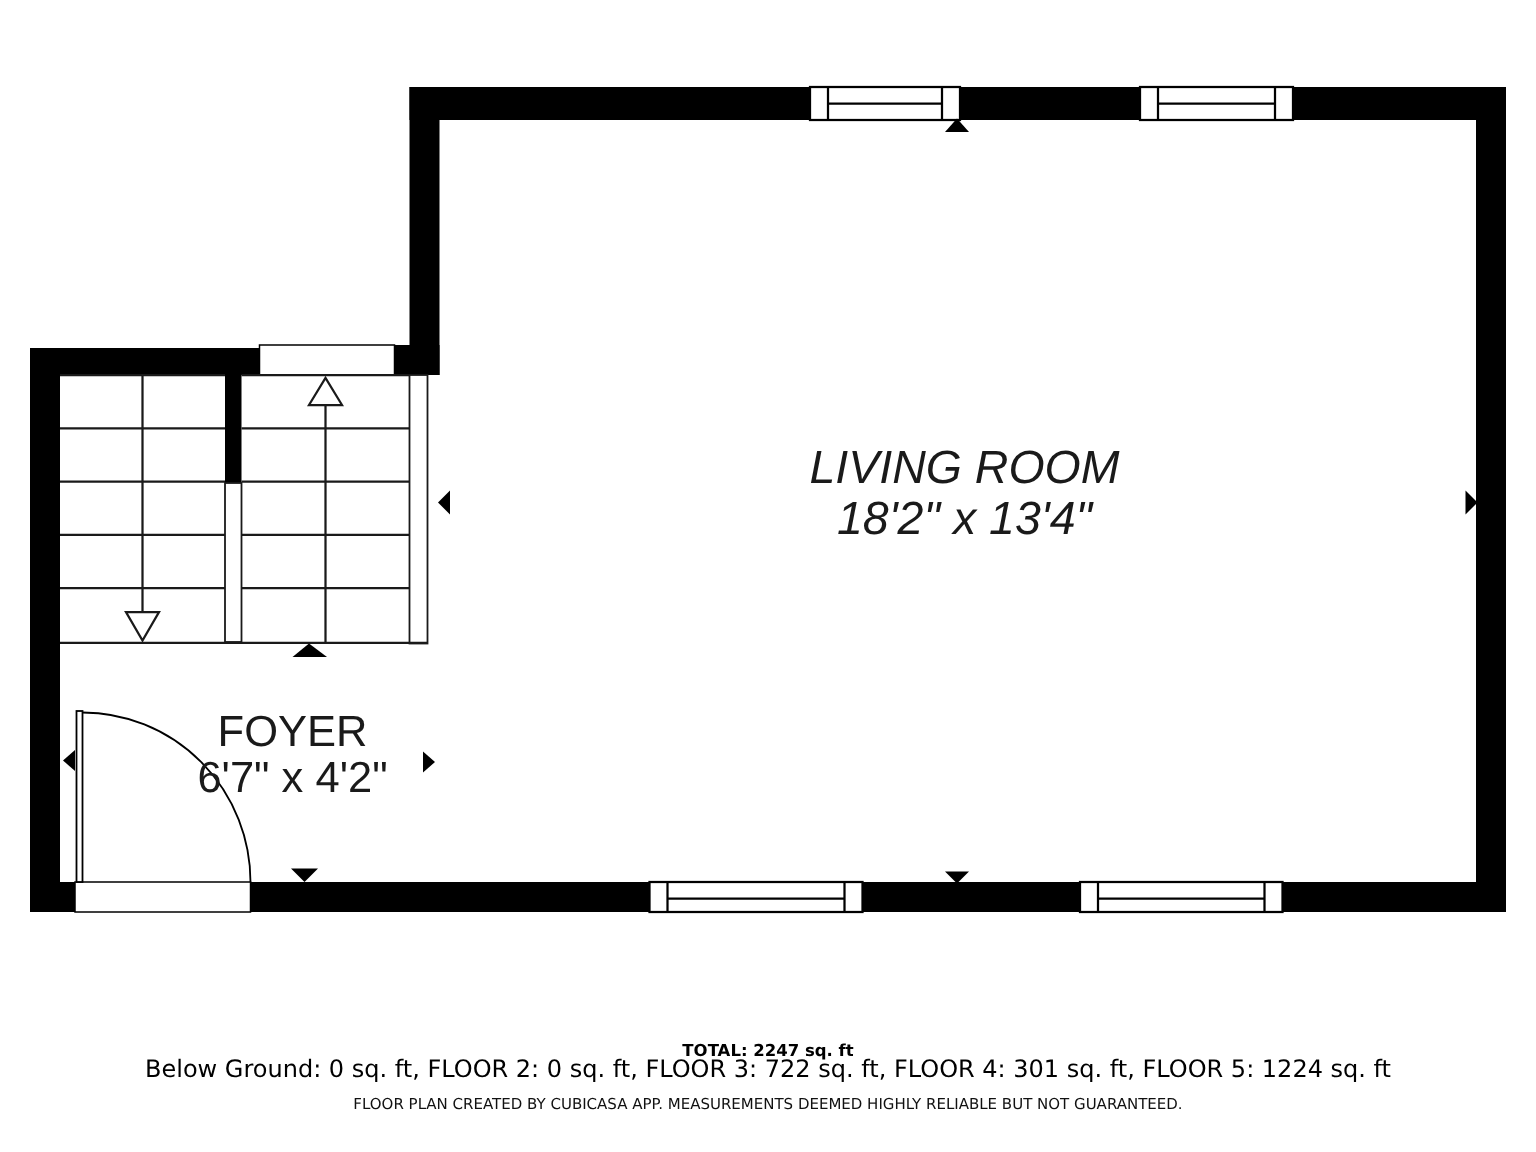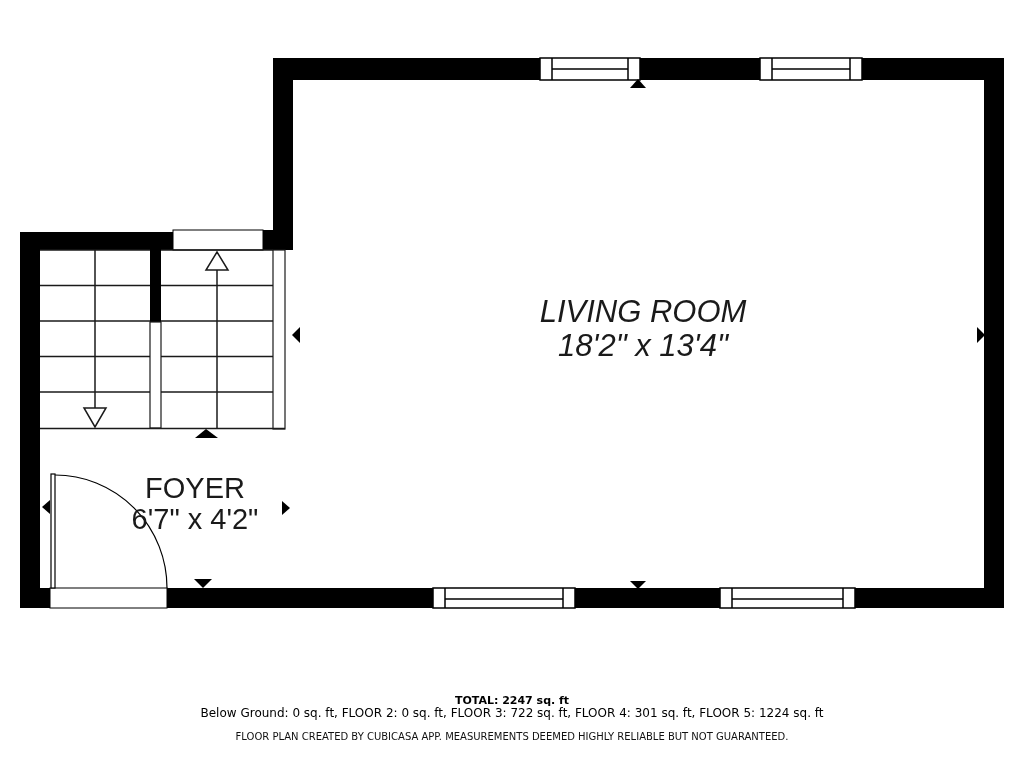--- a/index.html
+++ b/index.html
@@ -22,21 +22,21 @@
   .room-label .room-dims{display:block;}
   .label-living{left:643px;top:295px;font-size:31px;line-height:34px;font-style:italic;}
   .label-foyer{left:158px;top:473px;font-size:29px;line-height:31px;margin-left:37px;}
   .footer{
     position:absolute;left:0;right:0;top:694px;
     text-align:center;
     color:#000;
     font-family:"DejaVu Sans","Liberation Sans",sans-serif;
   }
   .footer .total{font-size:11px;font-weight:bold;line-height:13px;}
-  .footer .floors,.footer .excluded{font-size:12px;line-height:12.5px;}
+  .footer .floors,.footer .excluded{font-size:16px;line-height:12.5px;}
   .footer .disclaimer{font-size:10px;line-height:9px;margin-top:12px;color:#111;}
 </style>
 </head>
 <body>
 
 <div class="canvas">
 
   <svg class="plan-svg" width="1024" height="768" viewBox="0 0 1024 768">
 
     <g fill="#000000" stroke="none">

